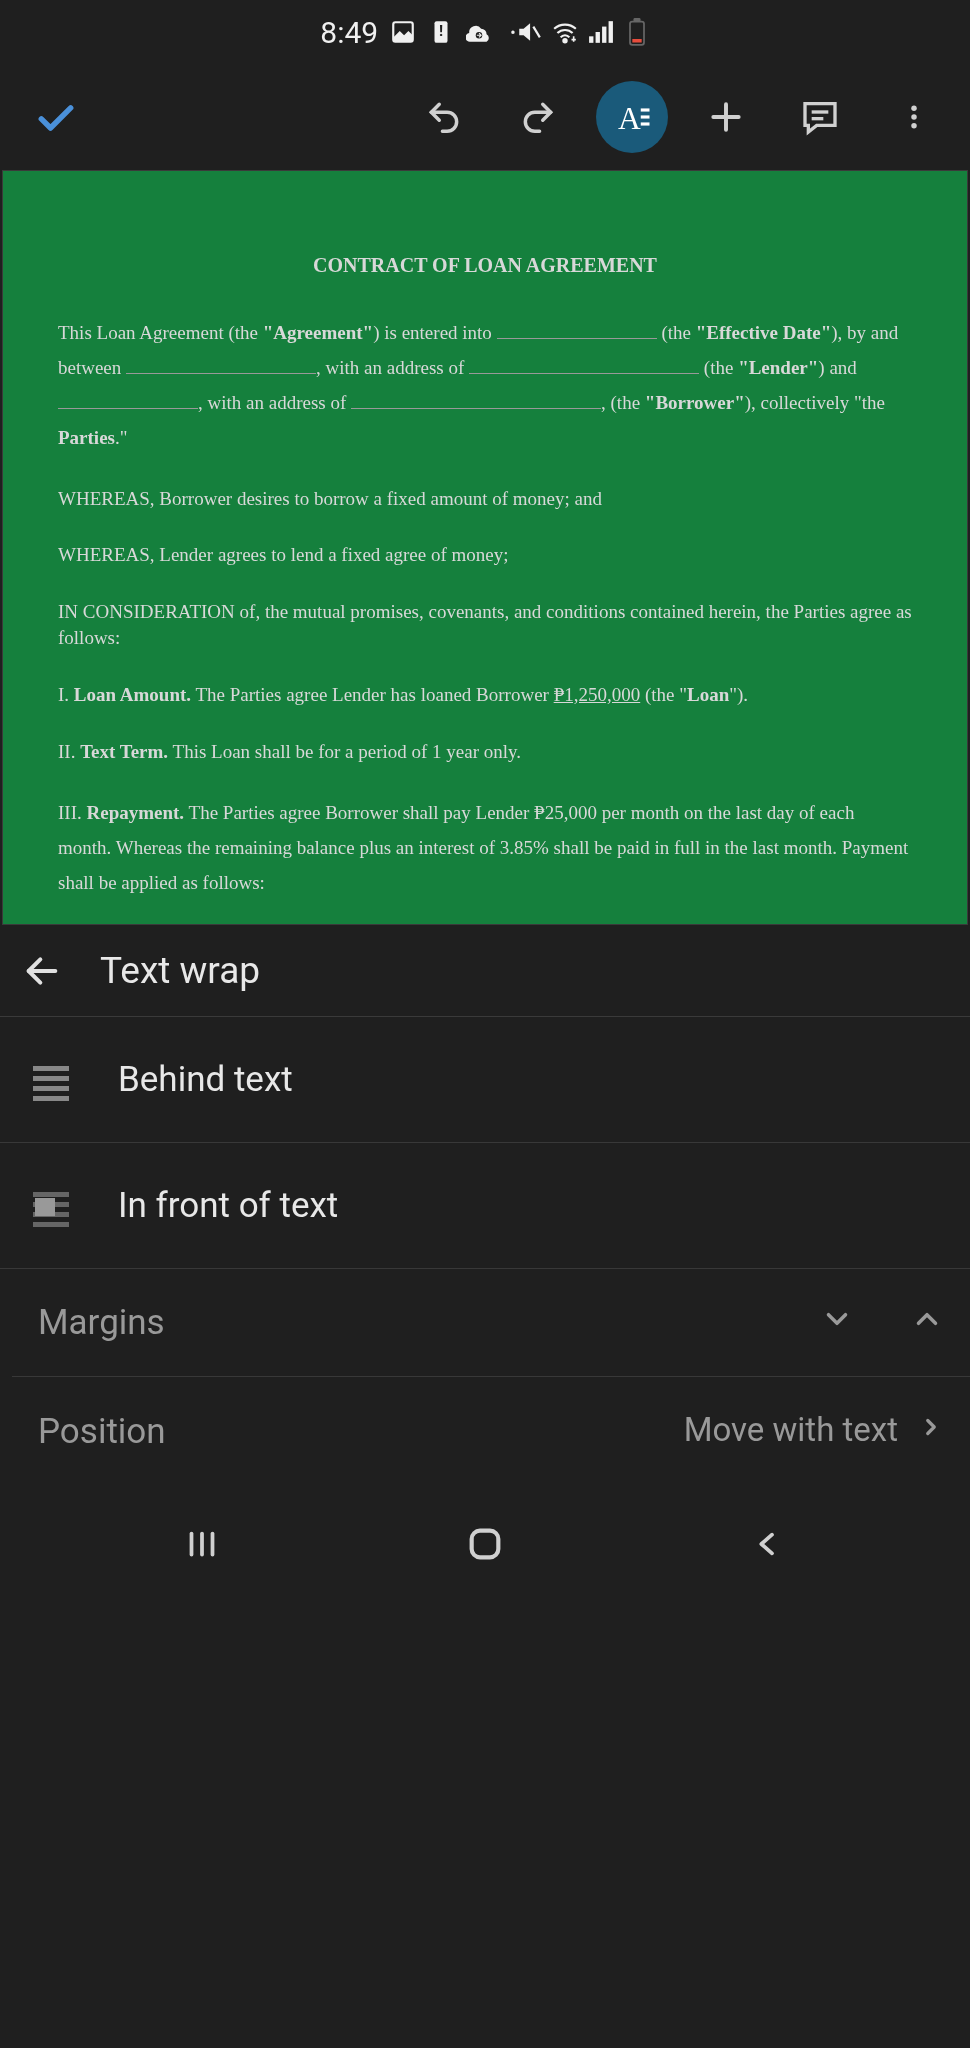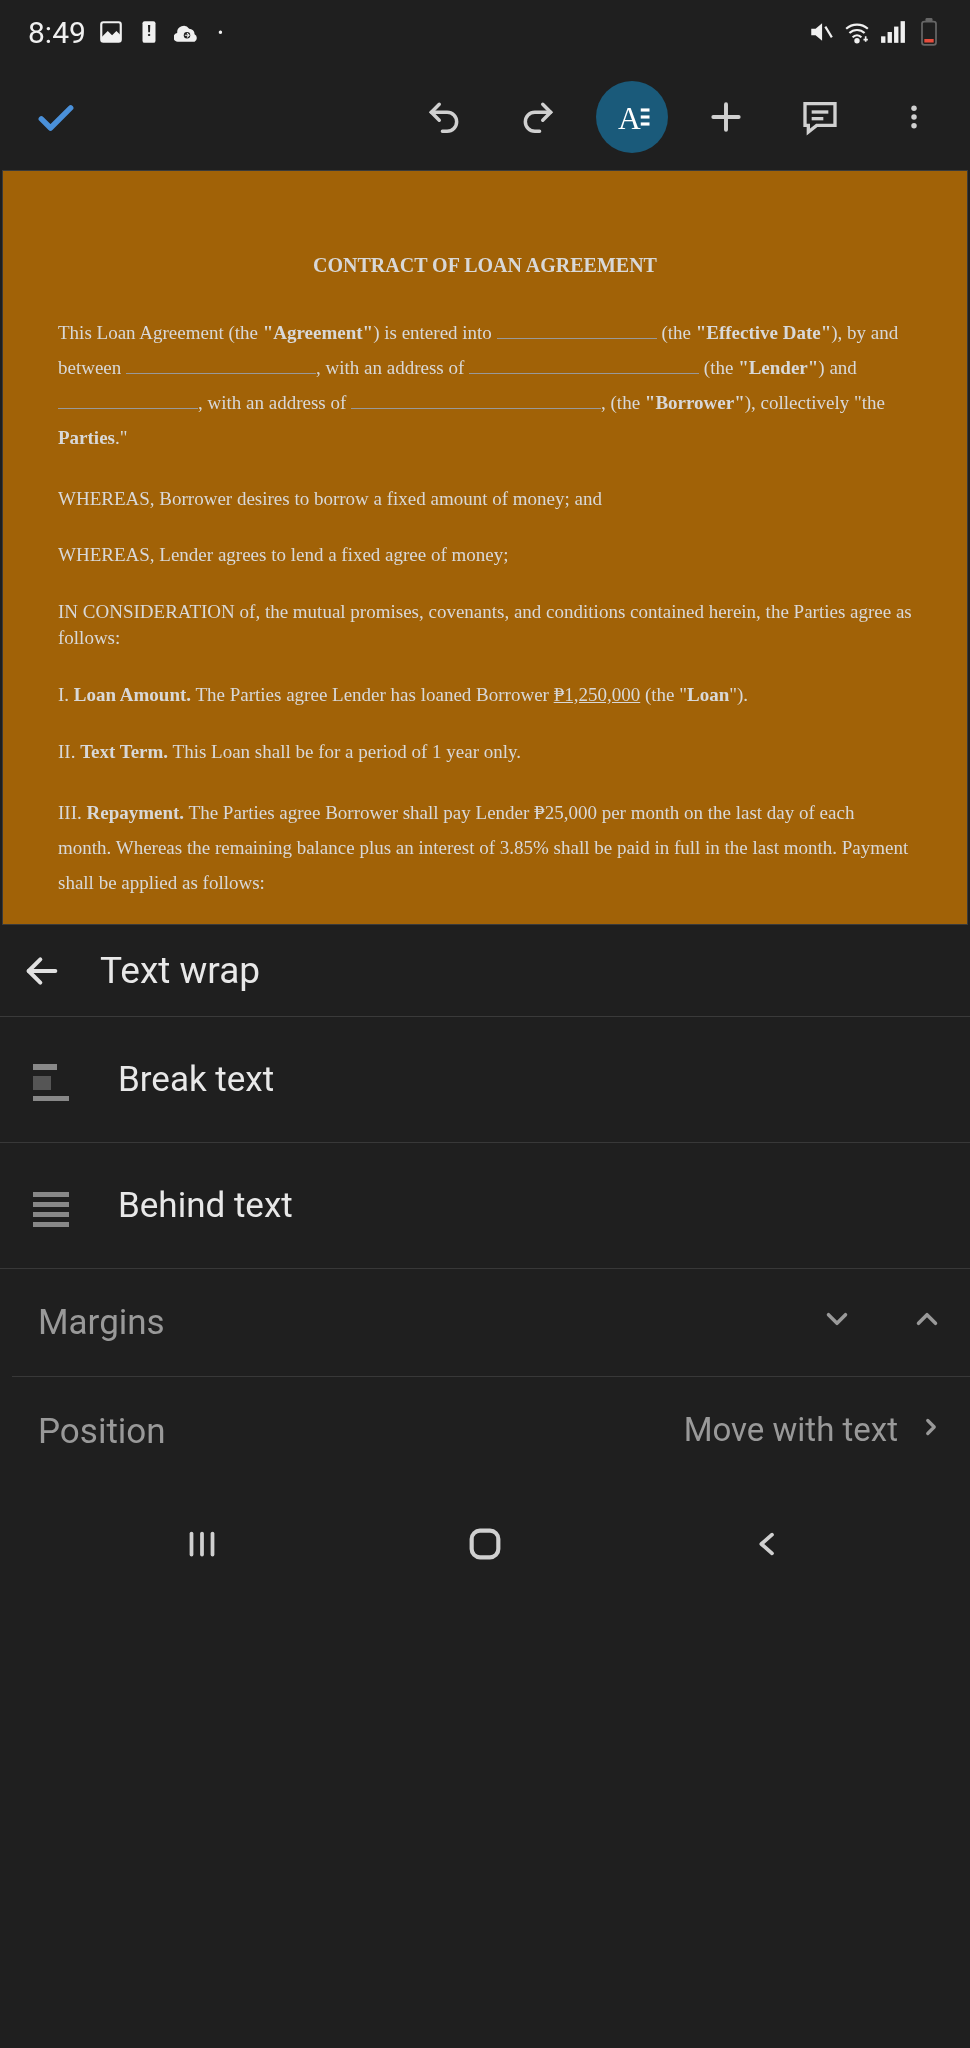--- a/index.html
+++ b/index.html
@@ -8,21 +8,21 @@
     height: 2048px;
     background: #1f1f1f;
     font-family: -apple-system, Roboto, sans-serif;
     color: #e0e0e0;
     overflow: hidden;
   }
   .status-bar {
     height: 64px;
     display: flex;
     align-items: center;
-    justify-content: space-between;
+    justify-content: center;
     padding: 0 28px;
     color: #f0f0f0;
     font-size: 30px;
   }
   .status-left { display: flex; align-items: center; gap: 12px; }
   .status-right { display: flex; align-items: center; gap: 10px; }
   .status-icon { width: 26px; height: 26px; display: inline-flex; align-items: center; justify-content: center; }
   .toolbar {
     height: 106px;
     display: flex;
@@ -34,21 +34,21 @@
   .toolbar .right { display: flex; align-items: center; gap: 22px; }
   .tb-btn {
     width: 72px; height: 72px;
     display: flex; align-items: center; justify-content: center;
     color: #d0d0d0;
     border-radius: 50%;
   }
   .tb-btn.active { background: #1a5a7a; color: #fff; }
   .check-btn { width: 72px; height: 72px; display: flex; align-items: center; justify-content: center; }
   .document-area {
-    background: #a16207;
+    background: #15803d;
     margin: 0 2px;
     border: 1px solid #3a3a3a;
     height: 755px;
     padding: 80px 55px 0 55px;
     color: #d8d8d8;
     font-family: "Times New Roman", serif;
     font-size: 19px;
     line-height: 1.4;
     overflow: hidden;
   }
@@ -236,43 +236,45 @@
   <div class="sheet-header">
     <div style="width:40px;display:flex;align-items:center">
       <svg width="40" height="40" viewBox="0 0 24 24" fill="none" stroke="#e0e0e0" stroke-width="2.4" stroke-linecap="round" stroke-linejoin="round">
           <line x1="20" y1="12" x2="4" y2="12"></line>
           <polyline points="11 5 4 12 11 19"></polyline>
         </svg>
     </div>
     <div class="sheet-title">Text wrap</div>
   </div>
 
-  <div class="option-row">
-    <div class="option-icon">
-      <svg width="48" height="48" viewBox="0 0 24 24">
-          <rect x="3" y="4" width="12" height="3" fill="#888"></rect>
-          <rect x="3" y="10" width="9" height="7" fill="#555"></rect>
-          <rect x="3" y="20" width="18" height="2.5" fill="#888"></rect>
-        </svg>
-    </div>
-    <div class="option-label">Break text</div>
-  </div>
 
   <div class="option-row">
     <div class="option-icon">
       <svg width="48" height="48" viewBox="0 0 24 24">
           <rect x="3" y="5" width="18" height="2.5" fill="#888"></rect>
           <rect x="3" y="10" width="18" height="2.5" fill="#888"></rect>
           <rect x="3" y="15" width="18" height="2.5" fill="#888"></rect>
           <rect x="3" y="20" width="18" height="2.5" fill="#888"></rect>
         </svg>
     </div>
     <div class="option-label">Behind text</div>
   </div>
 
+  <div class="option-row">
+    <div class="option-icon">
+      <svg width="48" height="48" viewBox="0 0 24 24">
+          <rect x="3" y="5" width="18" height="2.5" fill="#666"></rect>
+          <rect x="3" y="10" width="18" height="2.5" fill="#666"></rect>
+          <rect x="3" y="15" width="18" height="2.5" fill="#666"></rect>
+          <rect x="3" y="20" width="18" height="2.5" fill="#666"></rect>
+          <rect x="4" y="8" width="10" height="9" fill="#999"></rect>
+        </svg>
+    </div>
+    <div class="option-label">In front of text</div>
+  </div>
 
   <div class="setting-row">
     <div class="setting-label">Margins</div>
     <div class="setting-right">
       <span>
         <svg width="34" height="34" viewBox="0 0 24 24" fill="none" stroke="#999" stroke-width="2.5" stroke-linecap="round" stroke-linejoin="round">
             <polyline points="6 9 12 15 18 9"></polyline>
           </svg>
       </span>
       <span>

